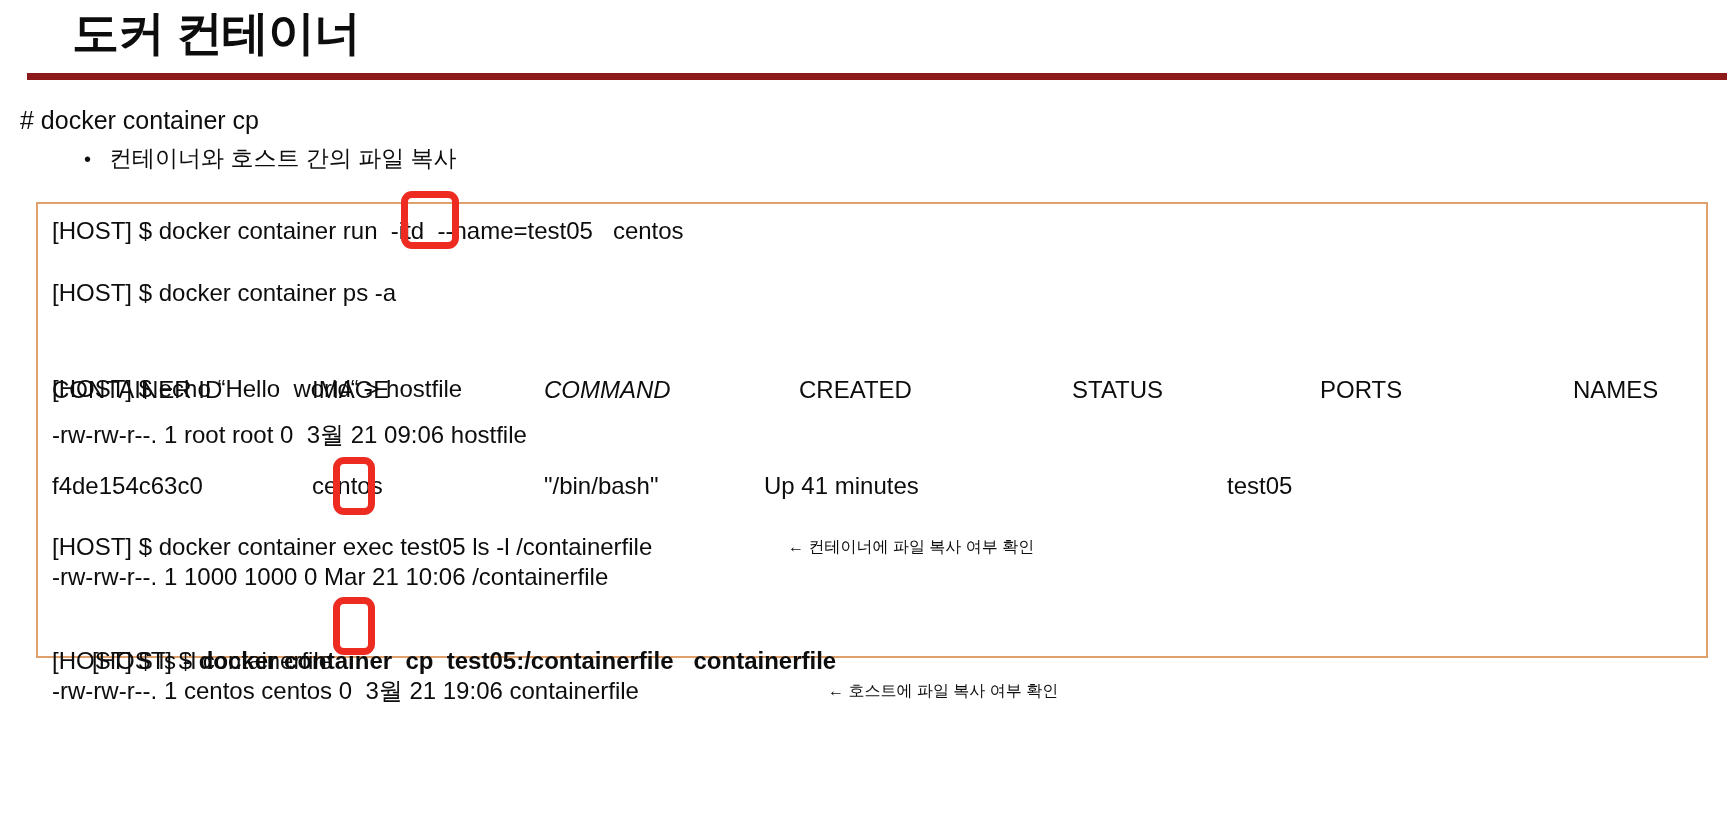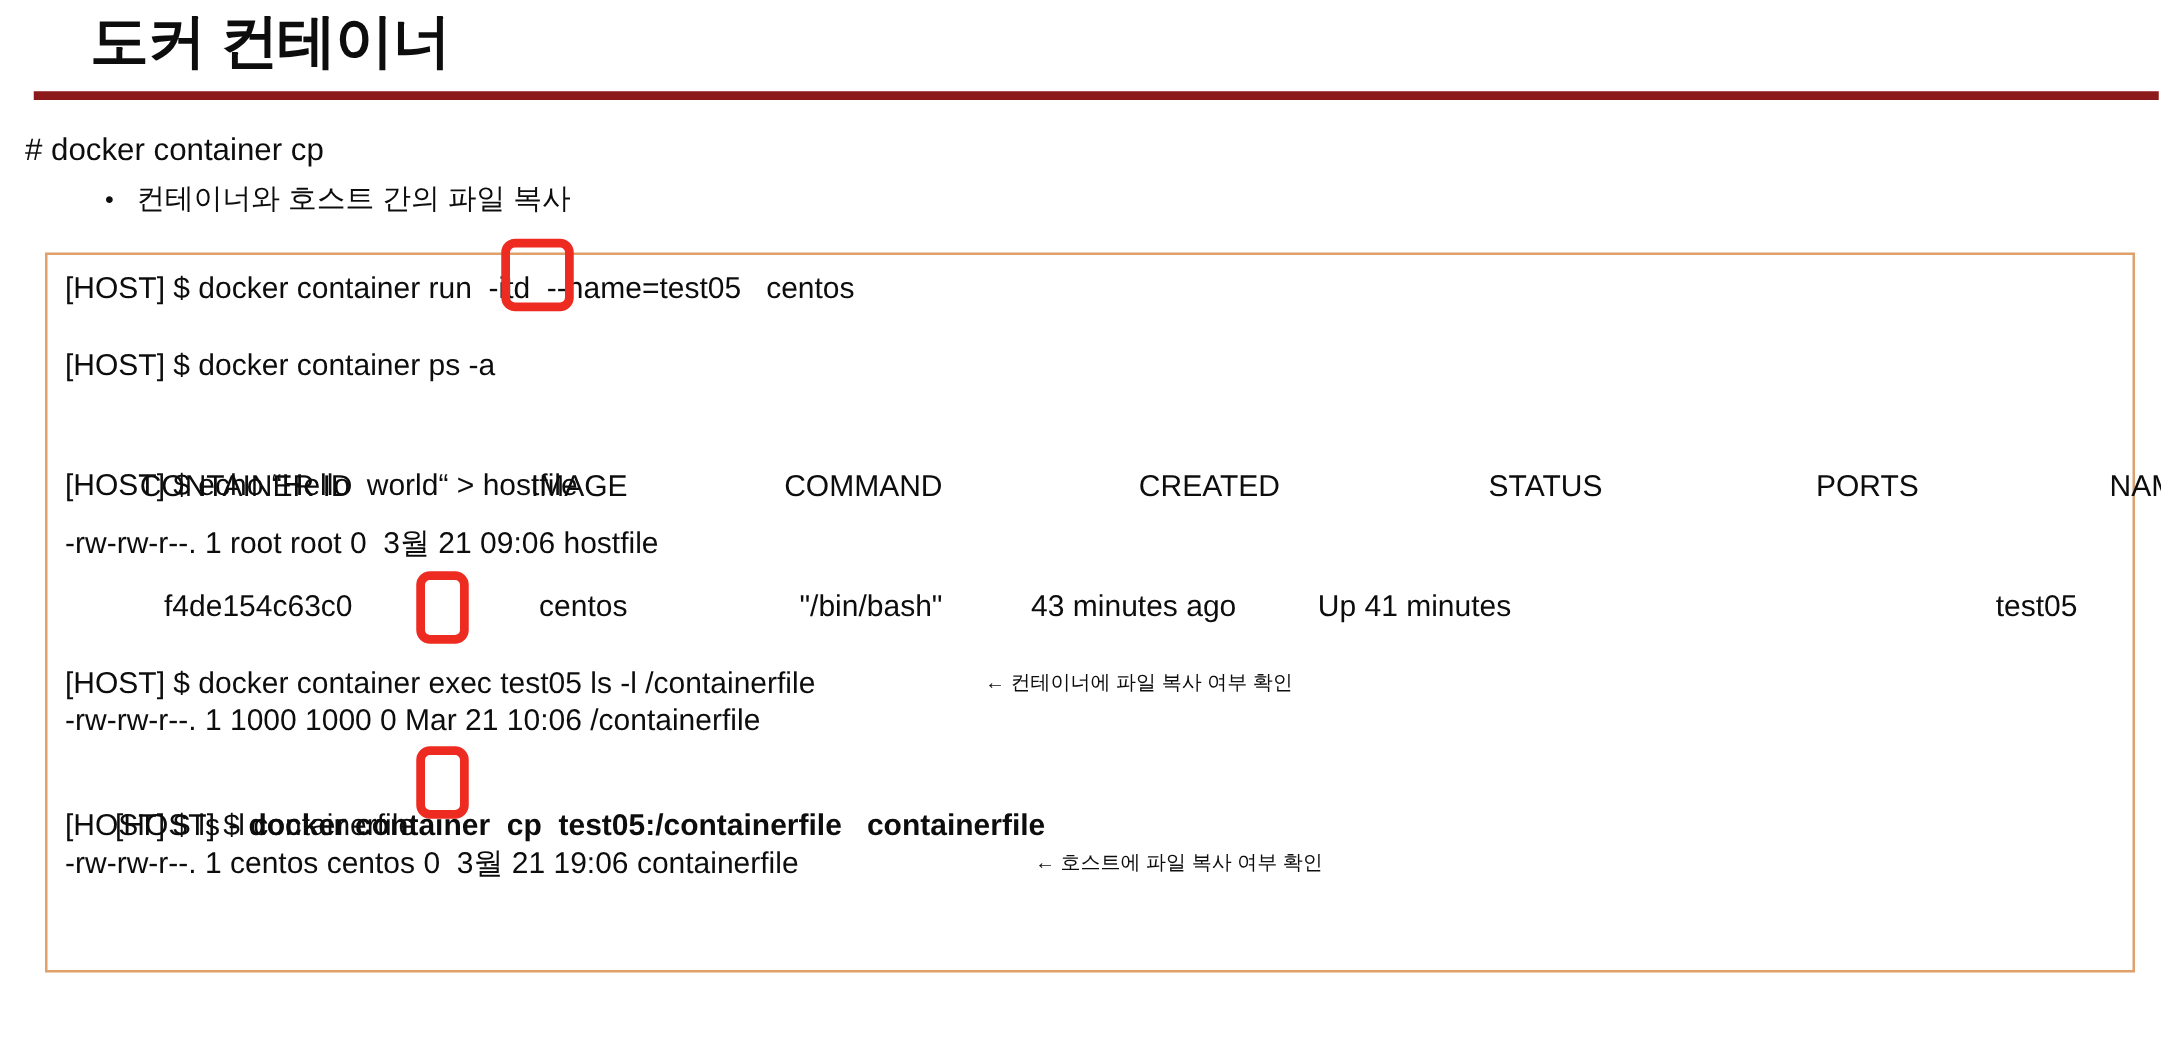--- a/index.html
+++ b/index.html
@@ -64,25 +64,24 @@
     font-size: 23px;
     color: #0d0d0d;
   }
 
   
   #terminal-box {
     position: absolute;
     left: 36px;
     top: 202px;
     width: 1672px;
-    height: 576px;
+    height: 456px;
     border: 2px solid #E0A06B;
     background: #ffffff;
     box-sizing: border-box;
-    text-align: right;
   }
   #terminal-inner {
     position: relative;
     width: 100%;
     height: 100%;
   }
 
   .term-line {
     position: absolute;
     font-size: 24px;
@@ -116,21 +115,21 @@
   }
   .ps-table .c0 { width: 230px; }
   .ps-table .c1 { width: 190px; }
   .ps-table .c2 { width: 210px; }
   .ps-table .c3 { width: 225px; }
   .ps-table .c4 { width: 210px; }
   .ps-table .c5 { width: 215px; }
   .ps-table .c6 { width: 200px; }
   .ps-table .hdr .c0 { padding-left: 0px; }
   .ps-table .hdr .c1 { padding-left: 30px; }
-  .ps-table .hdr .c2 { padding-left: 42px; }
+  .ps-table .hdr .c2 { padding-left: 42px; font-style: italic; }
   .ps-table .hdr .c3 { padding-left: 45px; }
   .ps-table .hdr .c4 { padding-left: 48px; }
   .ps-table .hdr .c5 { padding-left: 38px; }
   .ps-table .hdr .c6 { padding-left: 38px; }
   .ps-table .row .c1 { padding-left: 30px; }
   .ps-table .row .c2 { padding-left: 42px; }
   .ps-table .row .c3 { padding-left: 10px; }
   .ps-table .row .c4 { padding-left: 10px; }
   .ps-table .row .c6 { padding-left: 38px; }
 
@@ -171,21 +170,20 @@
         <span class="c2">COMMAND</span>
         <span class="c3">CREATED</span>
         <span class="c4">STATUS</span>
         <span class="c5">PORTS</span>
         <span class="c6">NAMES</span>
       </div>
       <div class="ps-row row">
         <span class="c0">f4de154c63c0</span>
         <span class="c1">centos</span>
         <span class="c2">"/bin/bash"</span>
-        <span class="c3">43 minutes ago</span>
         <span class="c4">Up 41 minutes</span>
         <span class="c5"></span>
         <span class="c6">test05</span>
       </div>
     </div>
 
     <div class="term-line" style="left:14px; top:170px;">[HOST] $ echo “Hello  world“ &gt; hostfile</div>
     <div class="term-line" style="left:14px; top:216px;">-rw-rw-r--. 1 root root 0  3월 21 09:06 hostfile</div>
 
 

